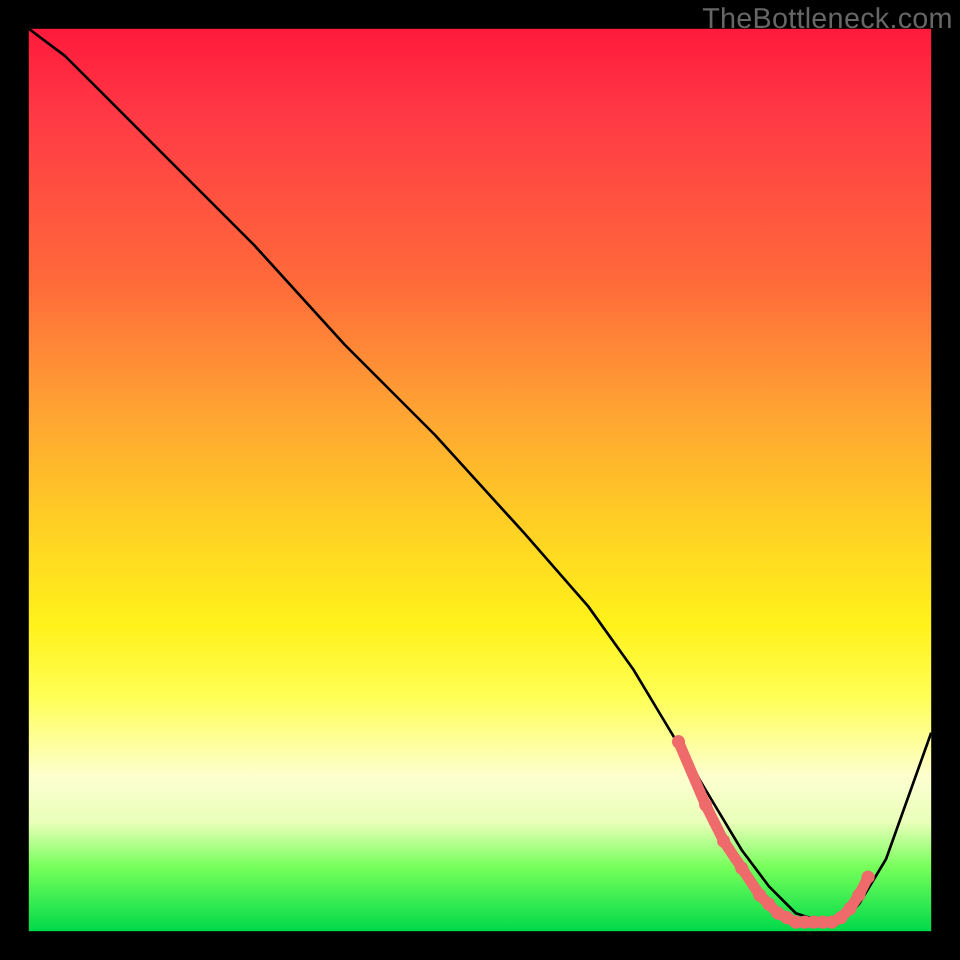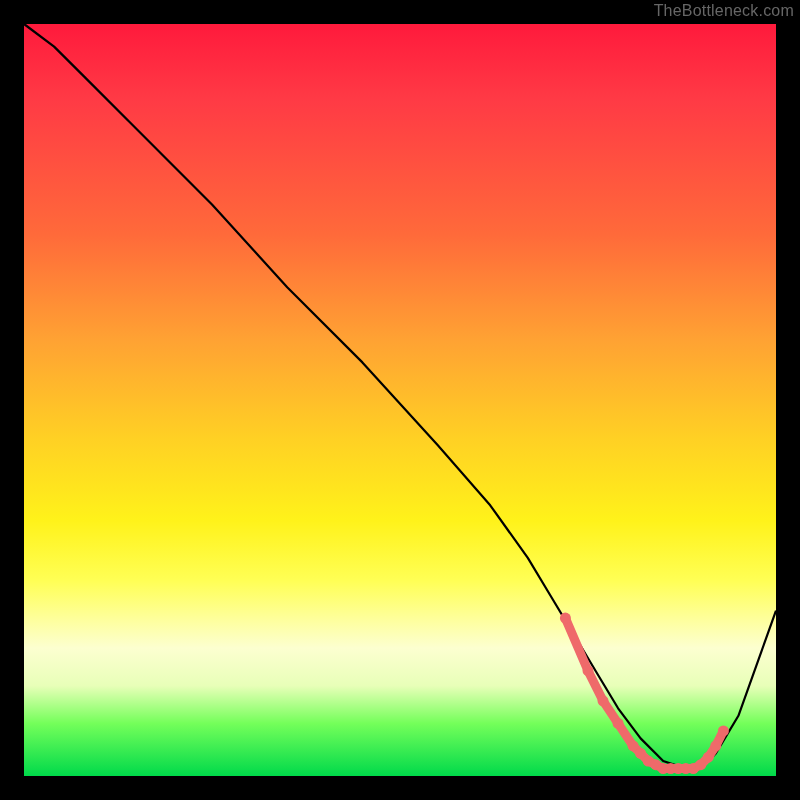--- a/index.html
+++ b/index.html
@@ -38,21 +38,21 @@
       #e8ffb8 88%,
       #74ff5a 93%,
       #00d94a 100%
     );
   }
   .watermark {
     position: absolute;
     top: 2px;
     right: 6px;
     color: #666;
-    font-size: 16px;
+    font-size: 24px;
     letter-spacing: 0.2px;
     user-select: none;
   }
   svg.overlay {
     position: absolute;
     left: 0;
     top: 0;
     width: 752px;
     height: 752px;
     overflow: visible;

